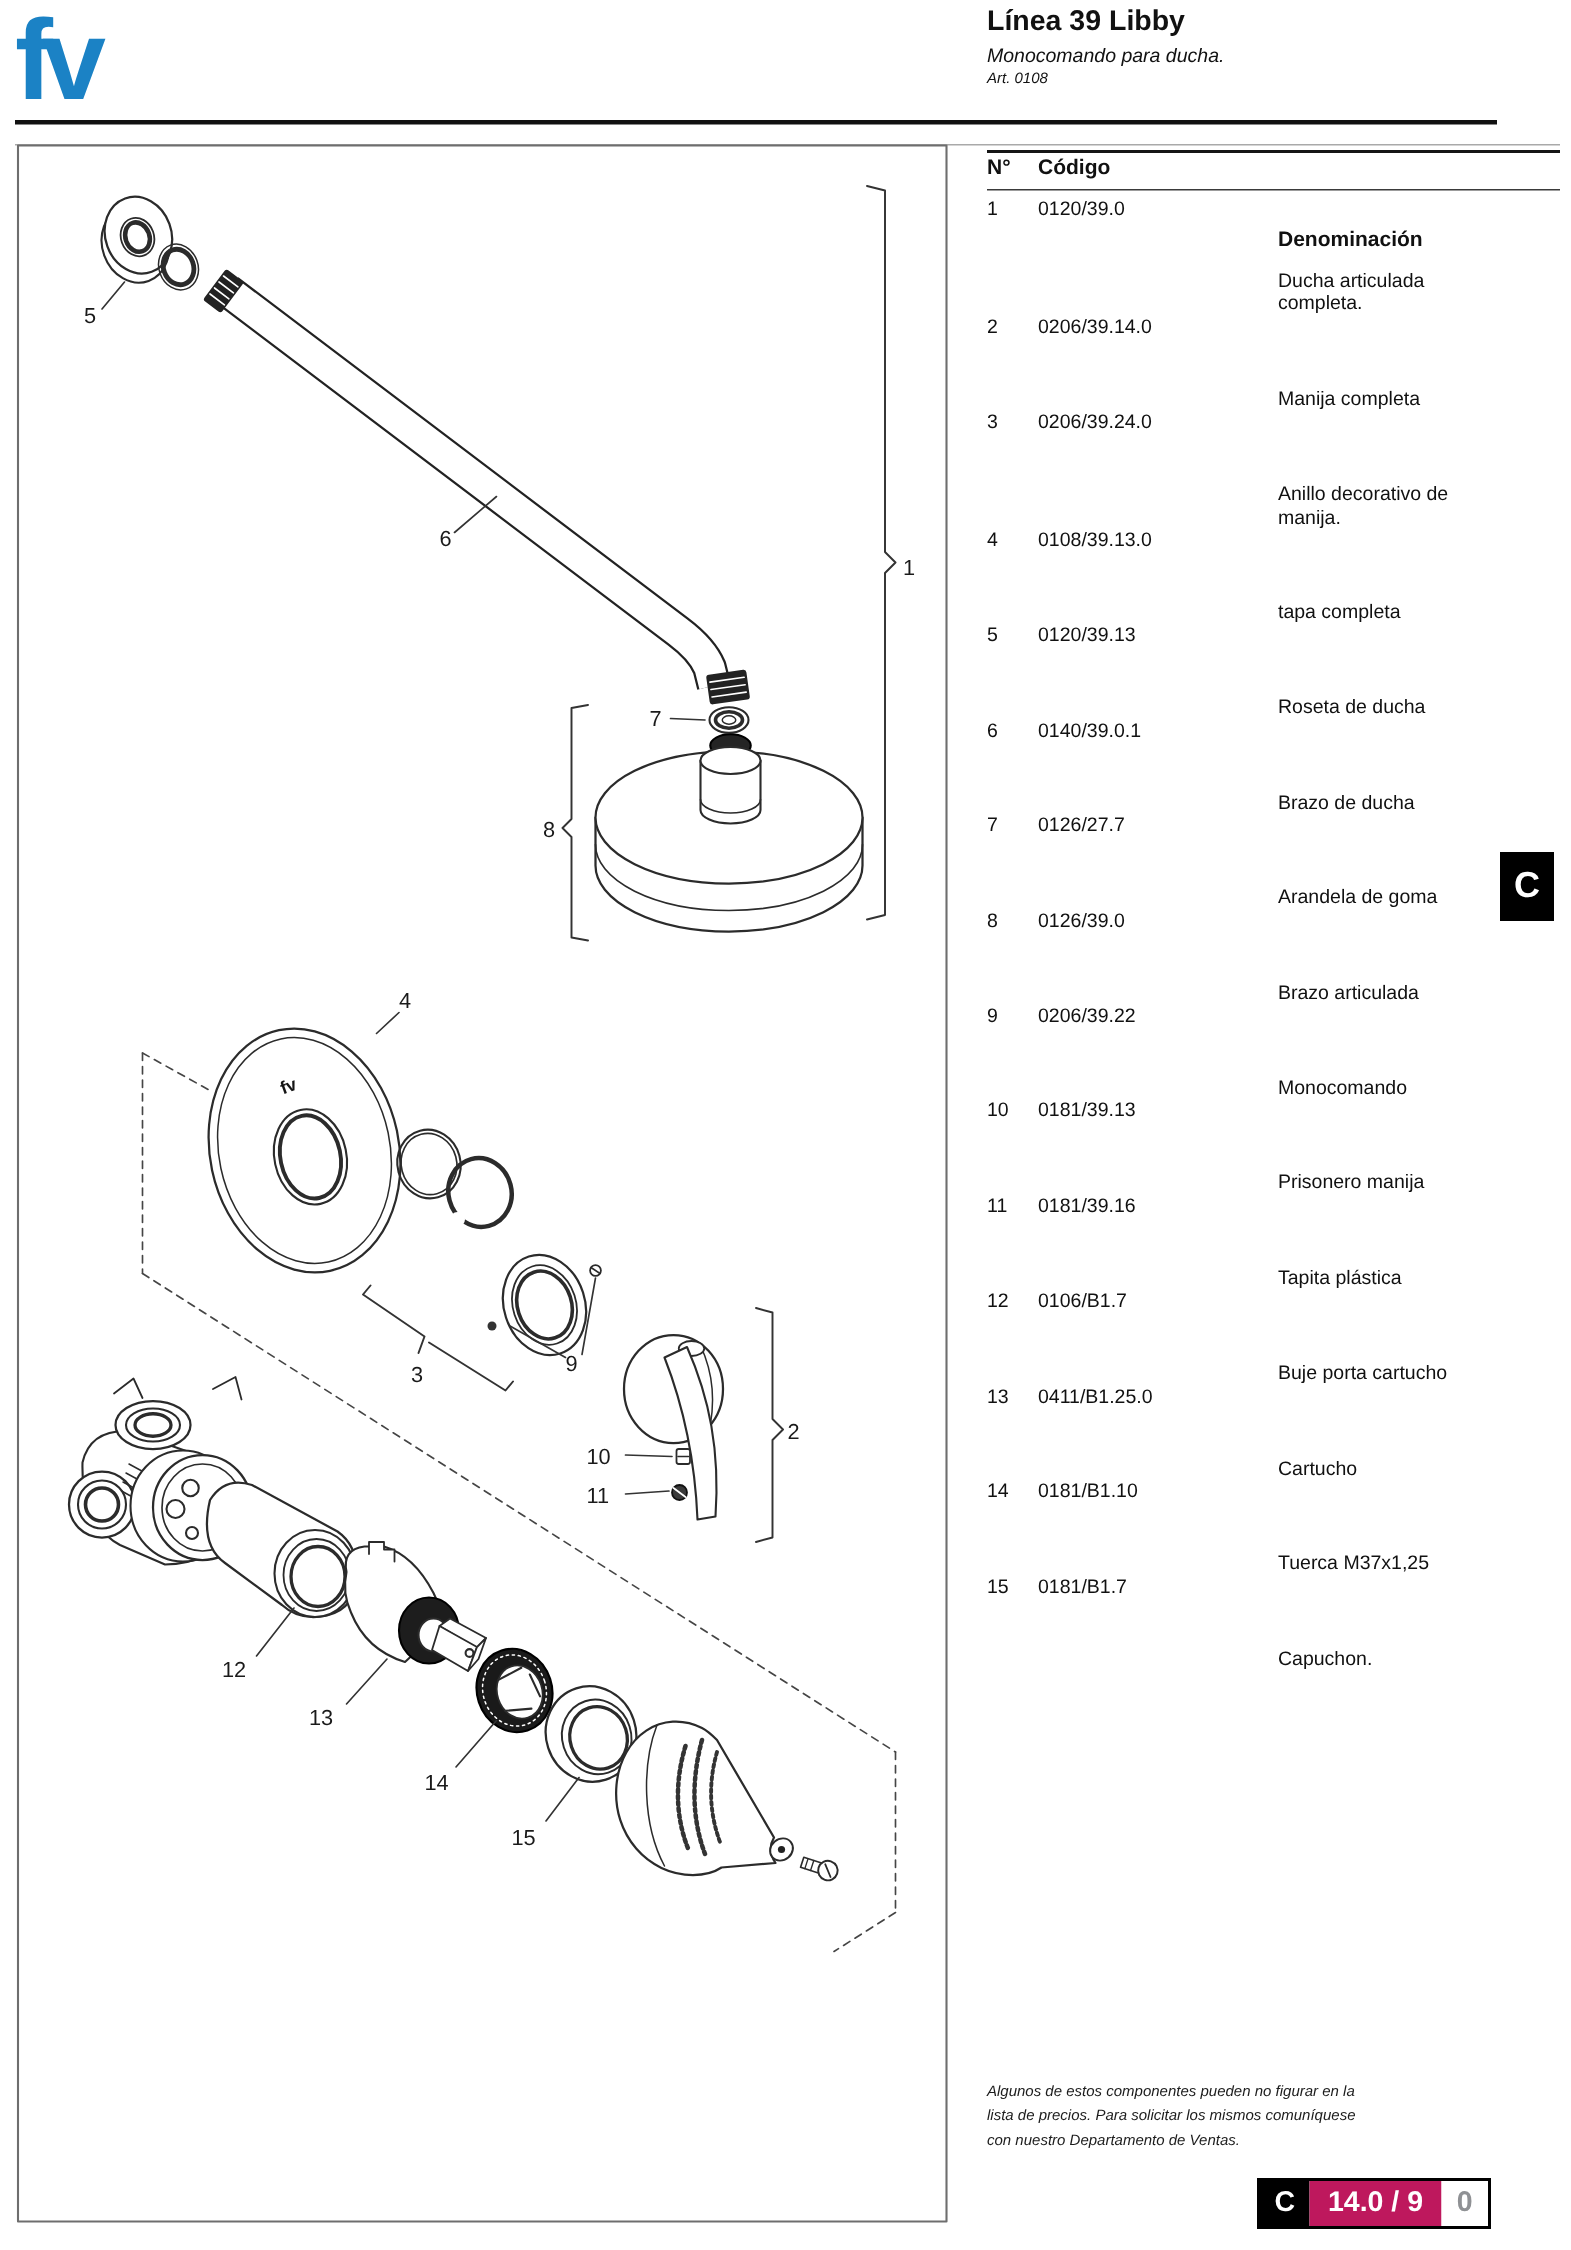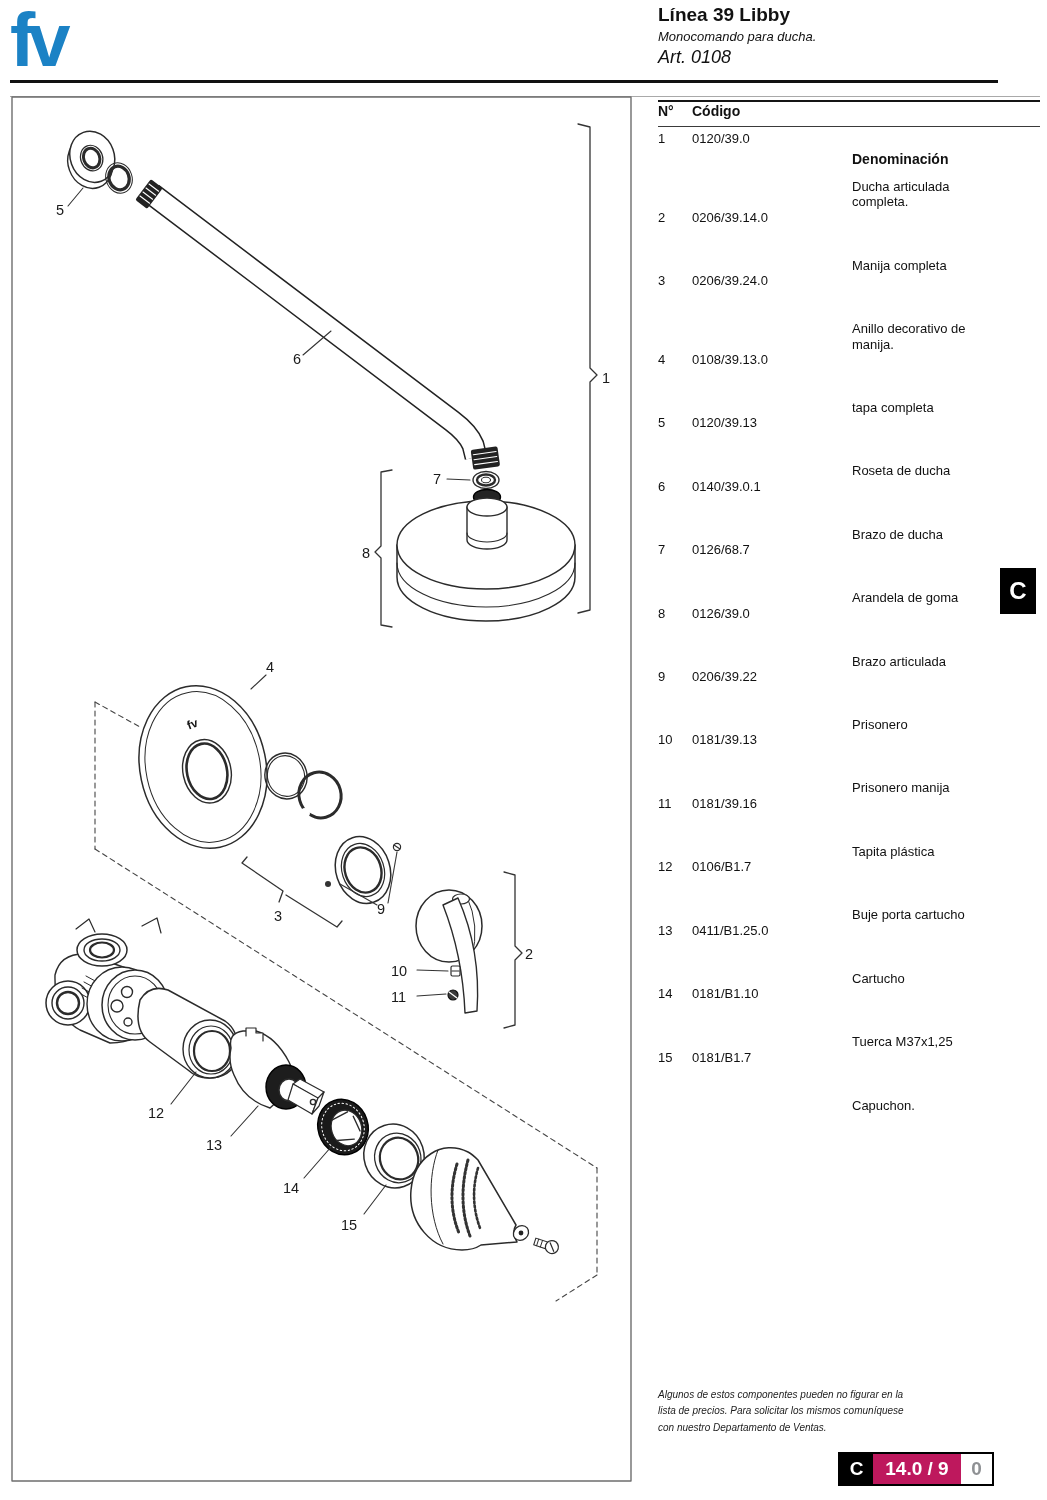--- a/index.html
+++ b/index.html
@@ -2,21 +2,21 @@
 <html><head>
 <meta charset="utf-8">
 <style>
   html,body{margin:0;padding:0;background:#fff;}
   body{width:1047px;height:1500px;position:relative;overflow:hidden;
        font-family:"Liberation Sans",sans-serif;color:#111;}
   .abs{position:absolute;}
   
   .title{left:658px;top:4px;font-size:19px;font-weight:bold;}
   .subtitle{left:658px;top:29px;font-size:13px;font-style:italic;}
-  .artno{left:658px;top:47px;font-size:18px;font-style:italic;}
+  .artno{left:658px;top:47px;font-size:10px;font-style:italic;}
   .rule-black{left:10px;top:80px;width:988px;height:2.5px;background:#111;}
   .rule-gray{left:10px;top:95.5px;width:1030px;height:1.2px;background:#a9a9a9;}
   .tbl-rule-thick{left:658px;top:99.5px;width:382px;height:2.5px;background:#151515;}
   .tbl-rule-thin{left:658px;top:126px;width:382px;height:1.2px;background:#3a3a3a;}
   
   .thead{left:658px;top:103px;width:382px;display:flex;font-size:14px;font-weight:bold;}
   .tbody{left:658px;top:131px;width:382px;font-size:13px;line-height:15.4px;}
   .trow{display:flex;align-items:flex-start;}
   .c-n{width:34px;flex:none;}
   .c-code{width:160px;flex:none;}
@@ -77,32 +77,32 @@
       <span class="c-code">0120/39.13</span>
       <span class="c-name">Roseta de ducha</span>
     </div>
     <div class="trow">
       <span class="c-n">6</span>
       <span class="c-code">0140/39.0.1</span>
       <span class="c-name">Brazo de ducha</span>
     </div>
     <div class="trow">
       <span class="c-n">7</span>
-      <span class="c-code">0126/68.7</span>
+      <span class="c-code">0126/27.7</span>
       <span class="c-name">Arandela de goma</span>
     </div>
     <div class="trow">
       <span class="c-n">8</span>
       <span class="c-code">0126/39.0</span>
       <span class="c-name">Brazo articulada</span>
     </div>
     <div class="trow">
       <span class="c-n">9</span>
       <span class="c-code">0206/39.22</span>
-      <span class="c-name">Prisonero</span>
+      <span class="c-name">Monocomando</span>
     </div>
     <div class="trow">
       <span class="c-n">10</span>
       <span class="c-code">0181/39.13</span>
       <span class="c-name">Prisonero manija</span>
     </div>
     <div class="trow">
       <span class="c-n">11</span>
       <span class="c-code">0181/39.16</span>
       <span class="c-name">Tapita plástica</span>

